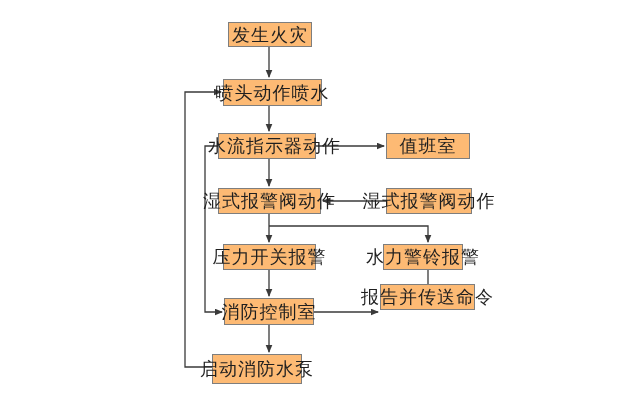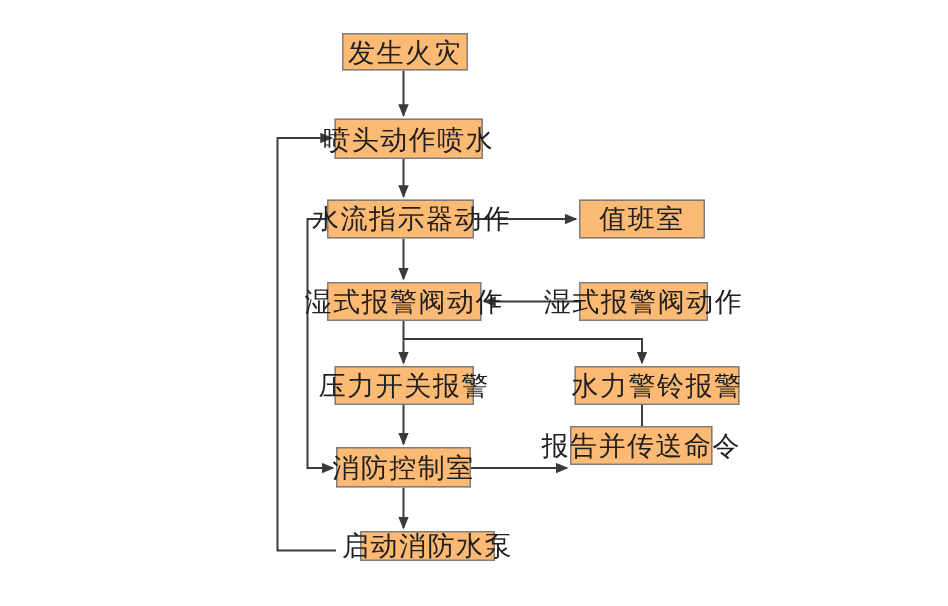--- a/index.html
+++ b/index.html
@@ -47,17 +47,17 @@
       <polyline points="224,367 185,367 185,92 221,92" marker-end="url(#arrowhead)"></polyline>
     </svg>
 
 <div class="node" style="left: 228px; top: 22px; width: 84px; height: 25px;">发生火灾</div>
     <div class="node" style="left: 223px; top: 79px; width: 99px; height: 27px;">喷头动作喷水</div>
     <div class="node" style="left: 218px; top: 133px; width: 98px; height: 26px; padding-left: 15px;">水流指示器动作</div>
     <div class="node" style="left: 218px; top: 188px; width: 103px; height: 26px;">湿式报警阀动作</div>
     <div class="node" style="left: 386px; top: 133px; width: 84px; height: 26px;">值班室</div>
     <div class="node" style="left: 386px; top: 188px; width: 86px; height: 26px;">湿式报警阀动作</div>
     <div class="node" style="left: 223px; top: 244px; width: 93px; height: 26px;">压力开关报警</div>
-    <div class="node" style="left: 383px; top: 244px; width: 110px; height: 26px;">水力警铃报警</div>
+    <div class="node" style="left: 383px; top: 244px; width: 80px; height: 26px;">水力警铃报警</div>
     <div class="node" style="left: 224px; top: 298px; width: 90px; height: 27px;">消防控制室</div>
     <div class="node" style="left: 380px; top: 284px; width: 95px; height: 26px;">报告并传送命令</div>
-    <div class="node" style="left: 240px; top: 354px; width: 90px; height: 20px;">启动消防水泵</div>
+    <div class="node" style="left: 212px; top: 354px; width: 90px; height: 30px;">启动消防水泵</div>
   </div>
 
 </body></html>

